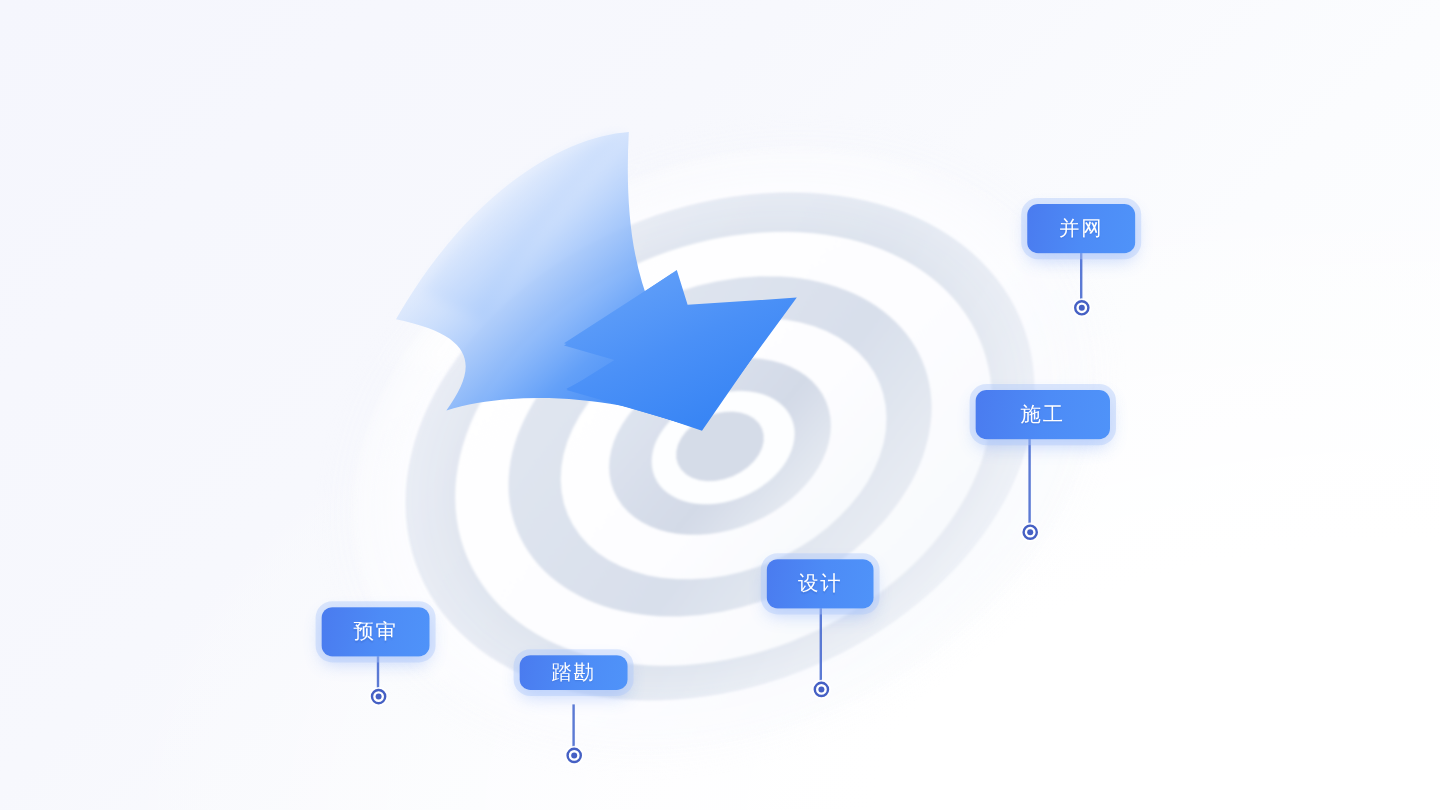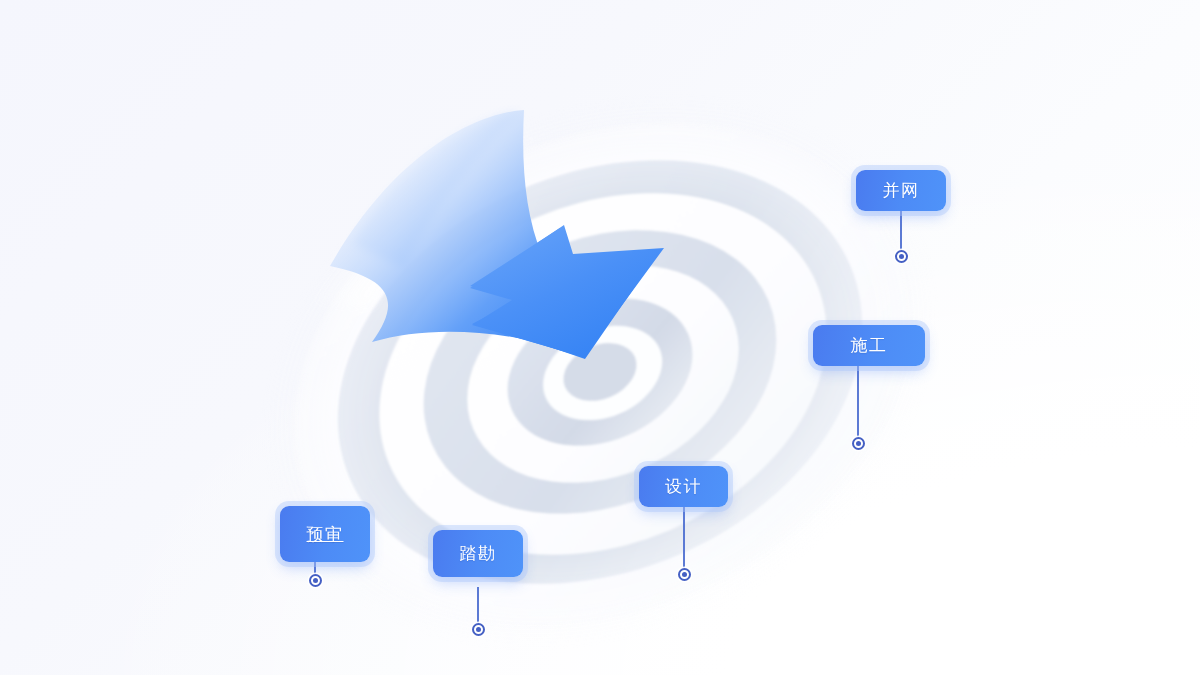--- a/index.html
+++ b/index.html
@@ -204,26 +204,26 @@
                  L 470 288
                  L 564 225
                  L 573 254 Z" fill="url(#headGrad)"></path>
       </g>
     </svg>
   </div>
 
   <div id="markers">
       <div class="marker">
         <div class="stem" style="left: 314px; top: 547px; height: 32px;"></div>
-        <div class="badge" style="left: 280px; top: 506px; width: 90px; height: 56px; text-decoration: underline;">预审</div>
+        <div class="badge" style="left: 268px; top: 506px; width: 90px; height: 41px;">预审</div>
         <div class="dot" style="left: 308.5px; top: 573.5px;"></div>
       </div>
       <div class="marker">
         <div class="stem" style="left: 477px; top: 587px; height: 36px;"></div>
-        <div class="badge" style="left: 433px; top: 530px; width: 90px; height: 47px;">踏勘</div>
+        <div class="badge" style="left: 433px; top: 546px; width: 90px; height: 29px;">踏勘</div>
         <div class="dot" style="left: 471.5px; top: 622.5px;"></div>
       </div>
       <div class="marker">
         <div class="stem" style="left: 683px; top: 507px; height: 67px;"></div>
         <div class="badge" style="left: 639px; top: 466px; width: 72px; height: 41px;">设计</div>
         <div class="dot" style="left: 677.5px; top: 567.5px;"></div>
       </div>
       <div class="marker">
         <div class="stem" style="left: 857px; top: 366px; height: 76px;"></div>
         <div class="badge" style="left: 813px; top: 325px; width: 112px; height: 41px;">施工</div>

